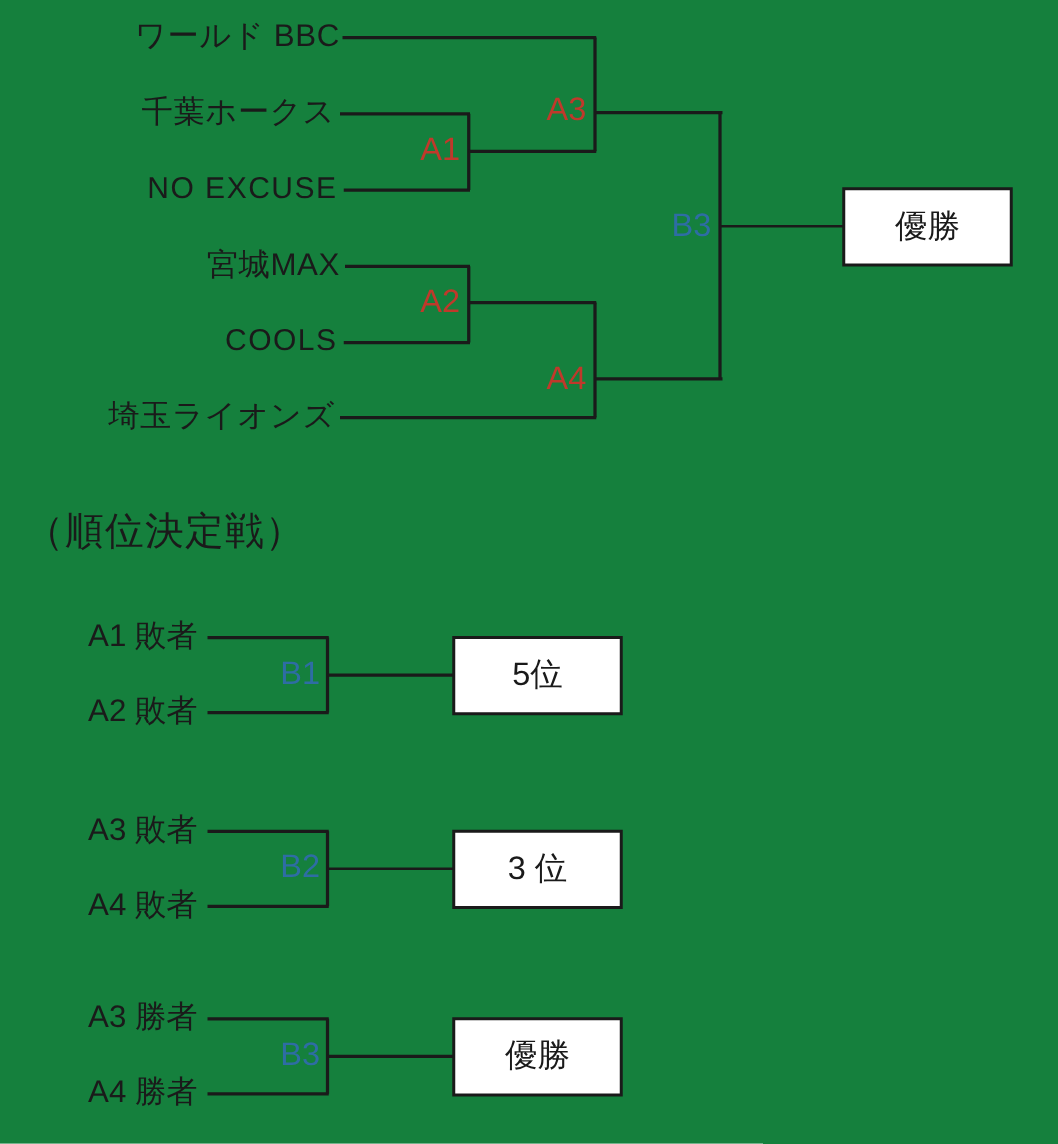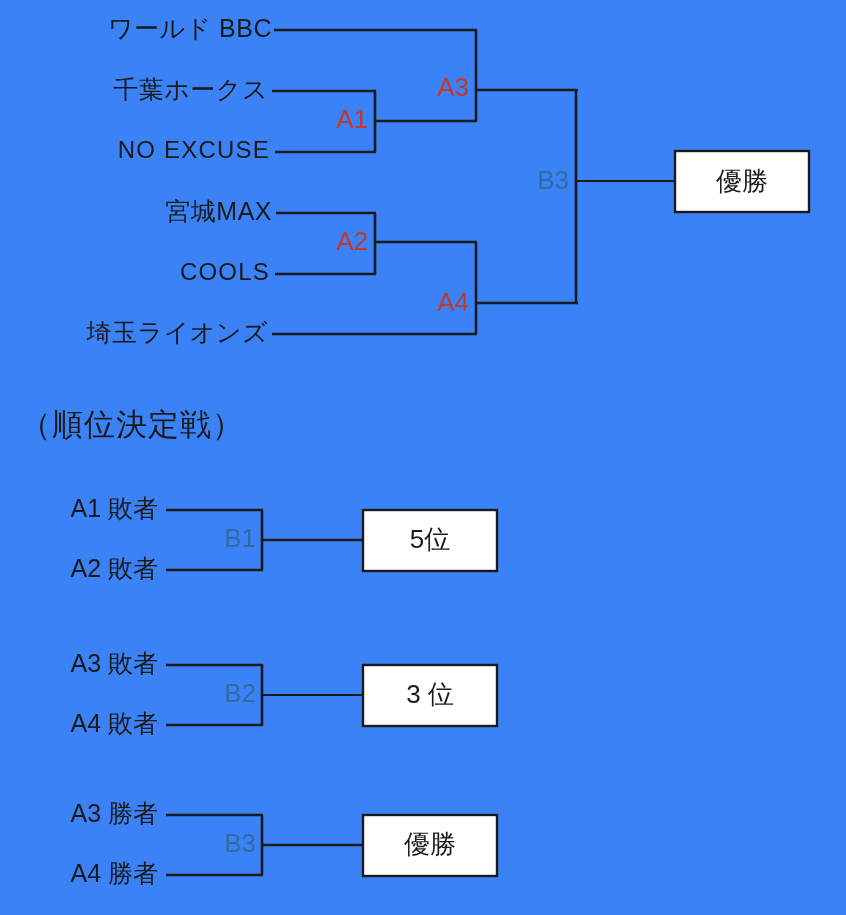--- a/index.html
+++ b/index.html
@@ -10,21 +10,21 @@
   body {
     width: 846px;
     height: 915px;
     font-family: "Liberation Sans", "DejaVu Sans", sans-serif;
     overflow: hidden;
   }
   #bracket-root {
     position: relative;
     width: 846px;
     height: 915px;
-    background: #3b82f6;
+    background: #15803d;
   }
   svg.diagram {
     position: absolute;
     top: 0;
     left: 0;
     width: 846px;
     height: 915px;
   }
   .team-label {
     font-family: "Liberation Sans", "DejaVu Sans", sans-serif;

